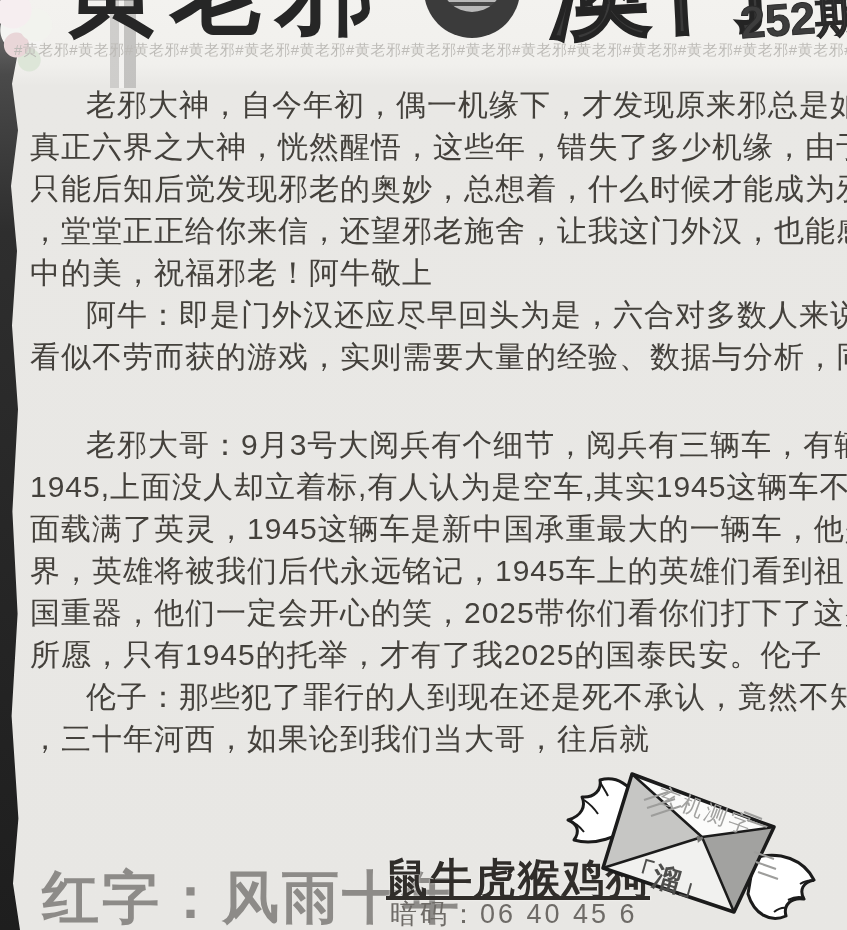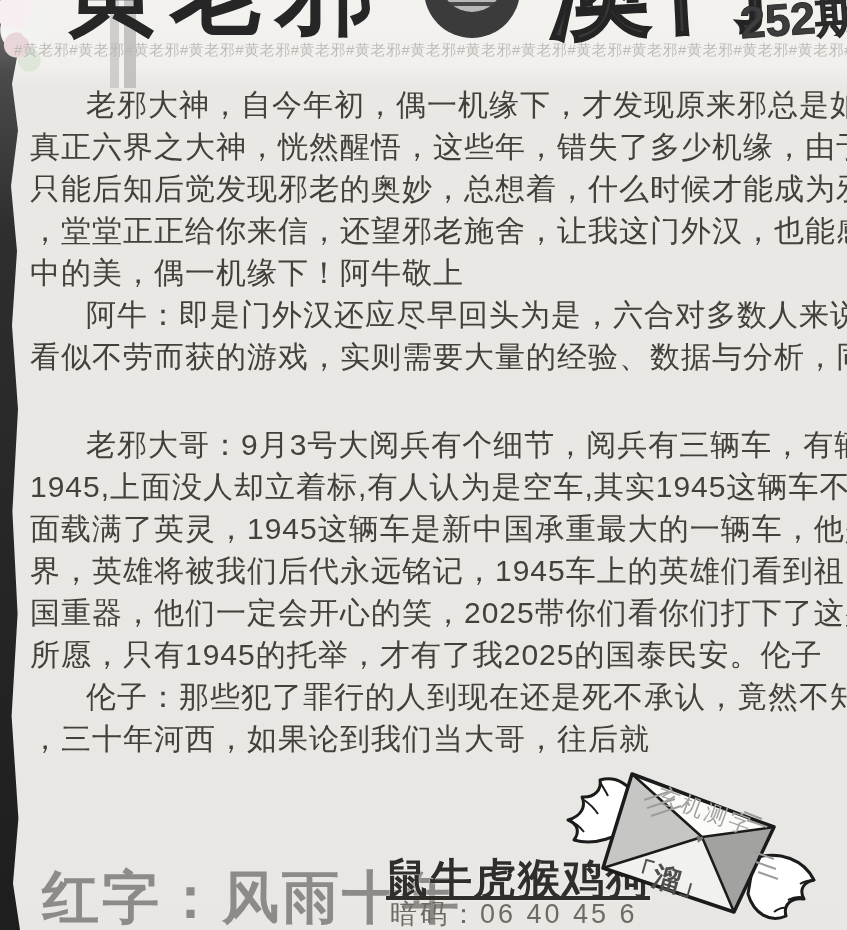--- a/index.html
+++ b/index.html
@@ -104,21 +104,21 @@
   <div class="title-sub">澳门</div>
   <div class="title-issue">252期</div>
 
   <div class="watermark">#黄老邪#黄老邪#黄老邪#黄老邪#黄老邪#黄老邪#黄老邪#黄老邪#黄老邪#黄老邪#黄老邪#黄老邪#黄老邪#黄老邪#黄老邪#黄老邪#黄老邪</div>
 
   <div class="letter">
     <div class="line indent">老邪大神，自今年初，偶一机缘下，才发现原来邪总是如此邪才，是</div>
     <div class="line">真正六界之大神，恍然醒悟，这些年，错失了多少机缘，由于缺乏历练，</div>
     <div class="line">只能后知后觉发现邪老的奥妙，总想着，什么时候才能成为邪老家族一员</div>
     <div class="line">，堂堂正正给你来信，还望邪老施舍，让我这门外汉，也能感受到，生活</div>
-    <div class="line">中的美，偶一机缘下！阿牛敬上</div>
+    <div class="line">中的美，祝福邪老！阿牛敬上</div>
     <div class="line indent">阿牛：即是门外汉还应尽早回头为是，六合对多数人来说是无底洞，</div>
     <div class="line">看似不劳而获的游戏，实则需要大量的经验、数据与分析，同时，还需要</div>
     <div class="line indent gap">老邪大哥：9月3号大阅兵有个细节，阅兵有三辆车，有辆车车牌是</div>
     <div class="line">1945,上面没人却立着标,有人认为是空车,其实1945这辆车不是空的，里</div>
     <div class="line">面载满了英灵，1945这辆车是新中国承重最大的一辆车，他是告诉全世</div>
     <div class="line">界，英雄将被我们后代永远铭记，1945车上的英雄们看到祖国有这些大</div>
     <div class="line">国重器，他们一定会开心的笑，2025带你们看你们打下了这盛世，如你</div>
     <div class="line">所愿，只有1945的托举，才有了我2025的国泰民安。伦子</div>
     <div class="line indent">伦子：那些犯了罪行的人到现在还是死不承认，竟然不知三十年河东</div>
     <div class="line">，三十年河西，如果论到我们当大哥，往后就</div>

